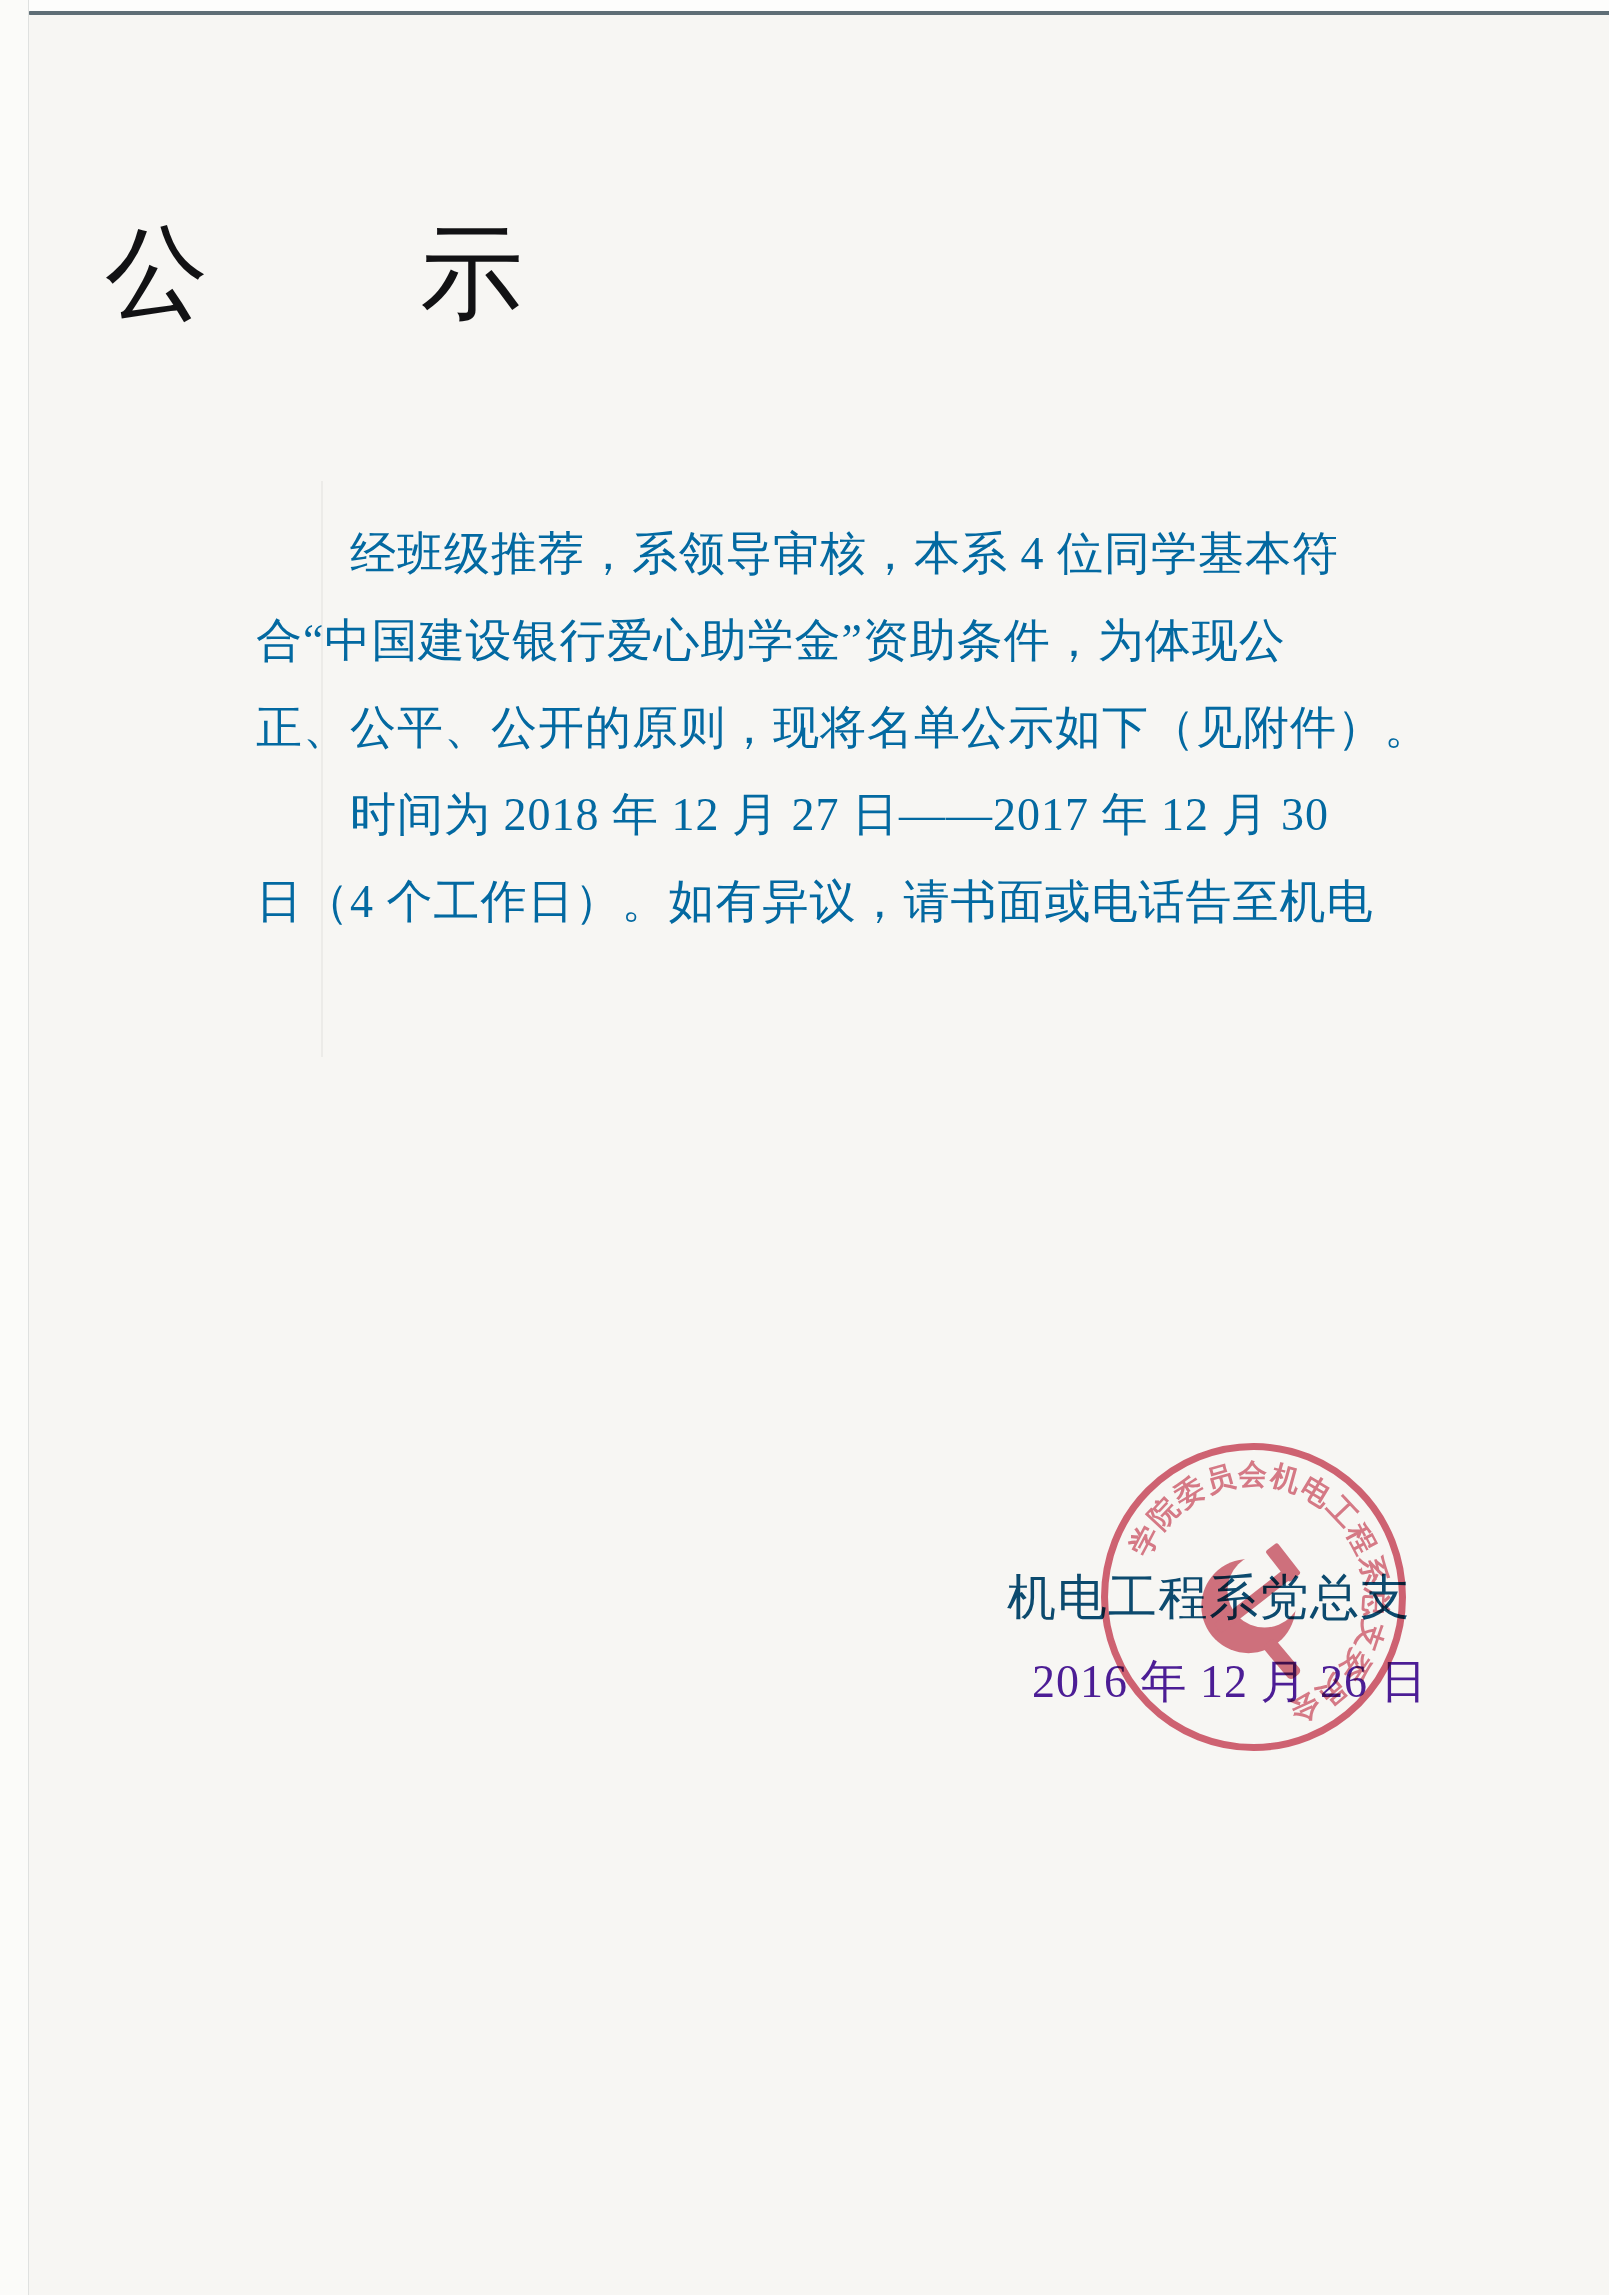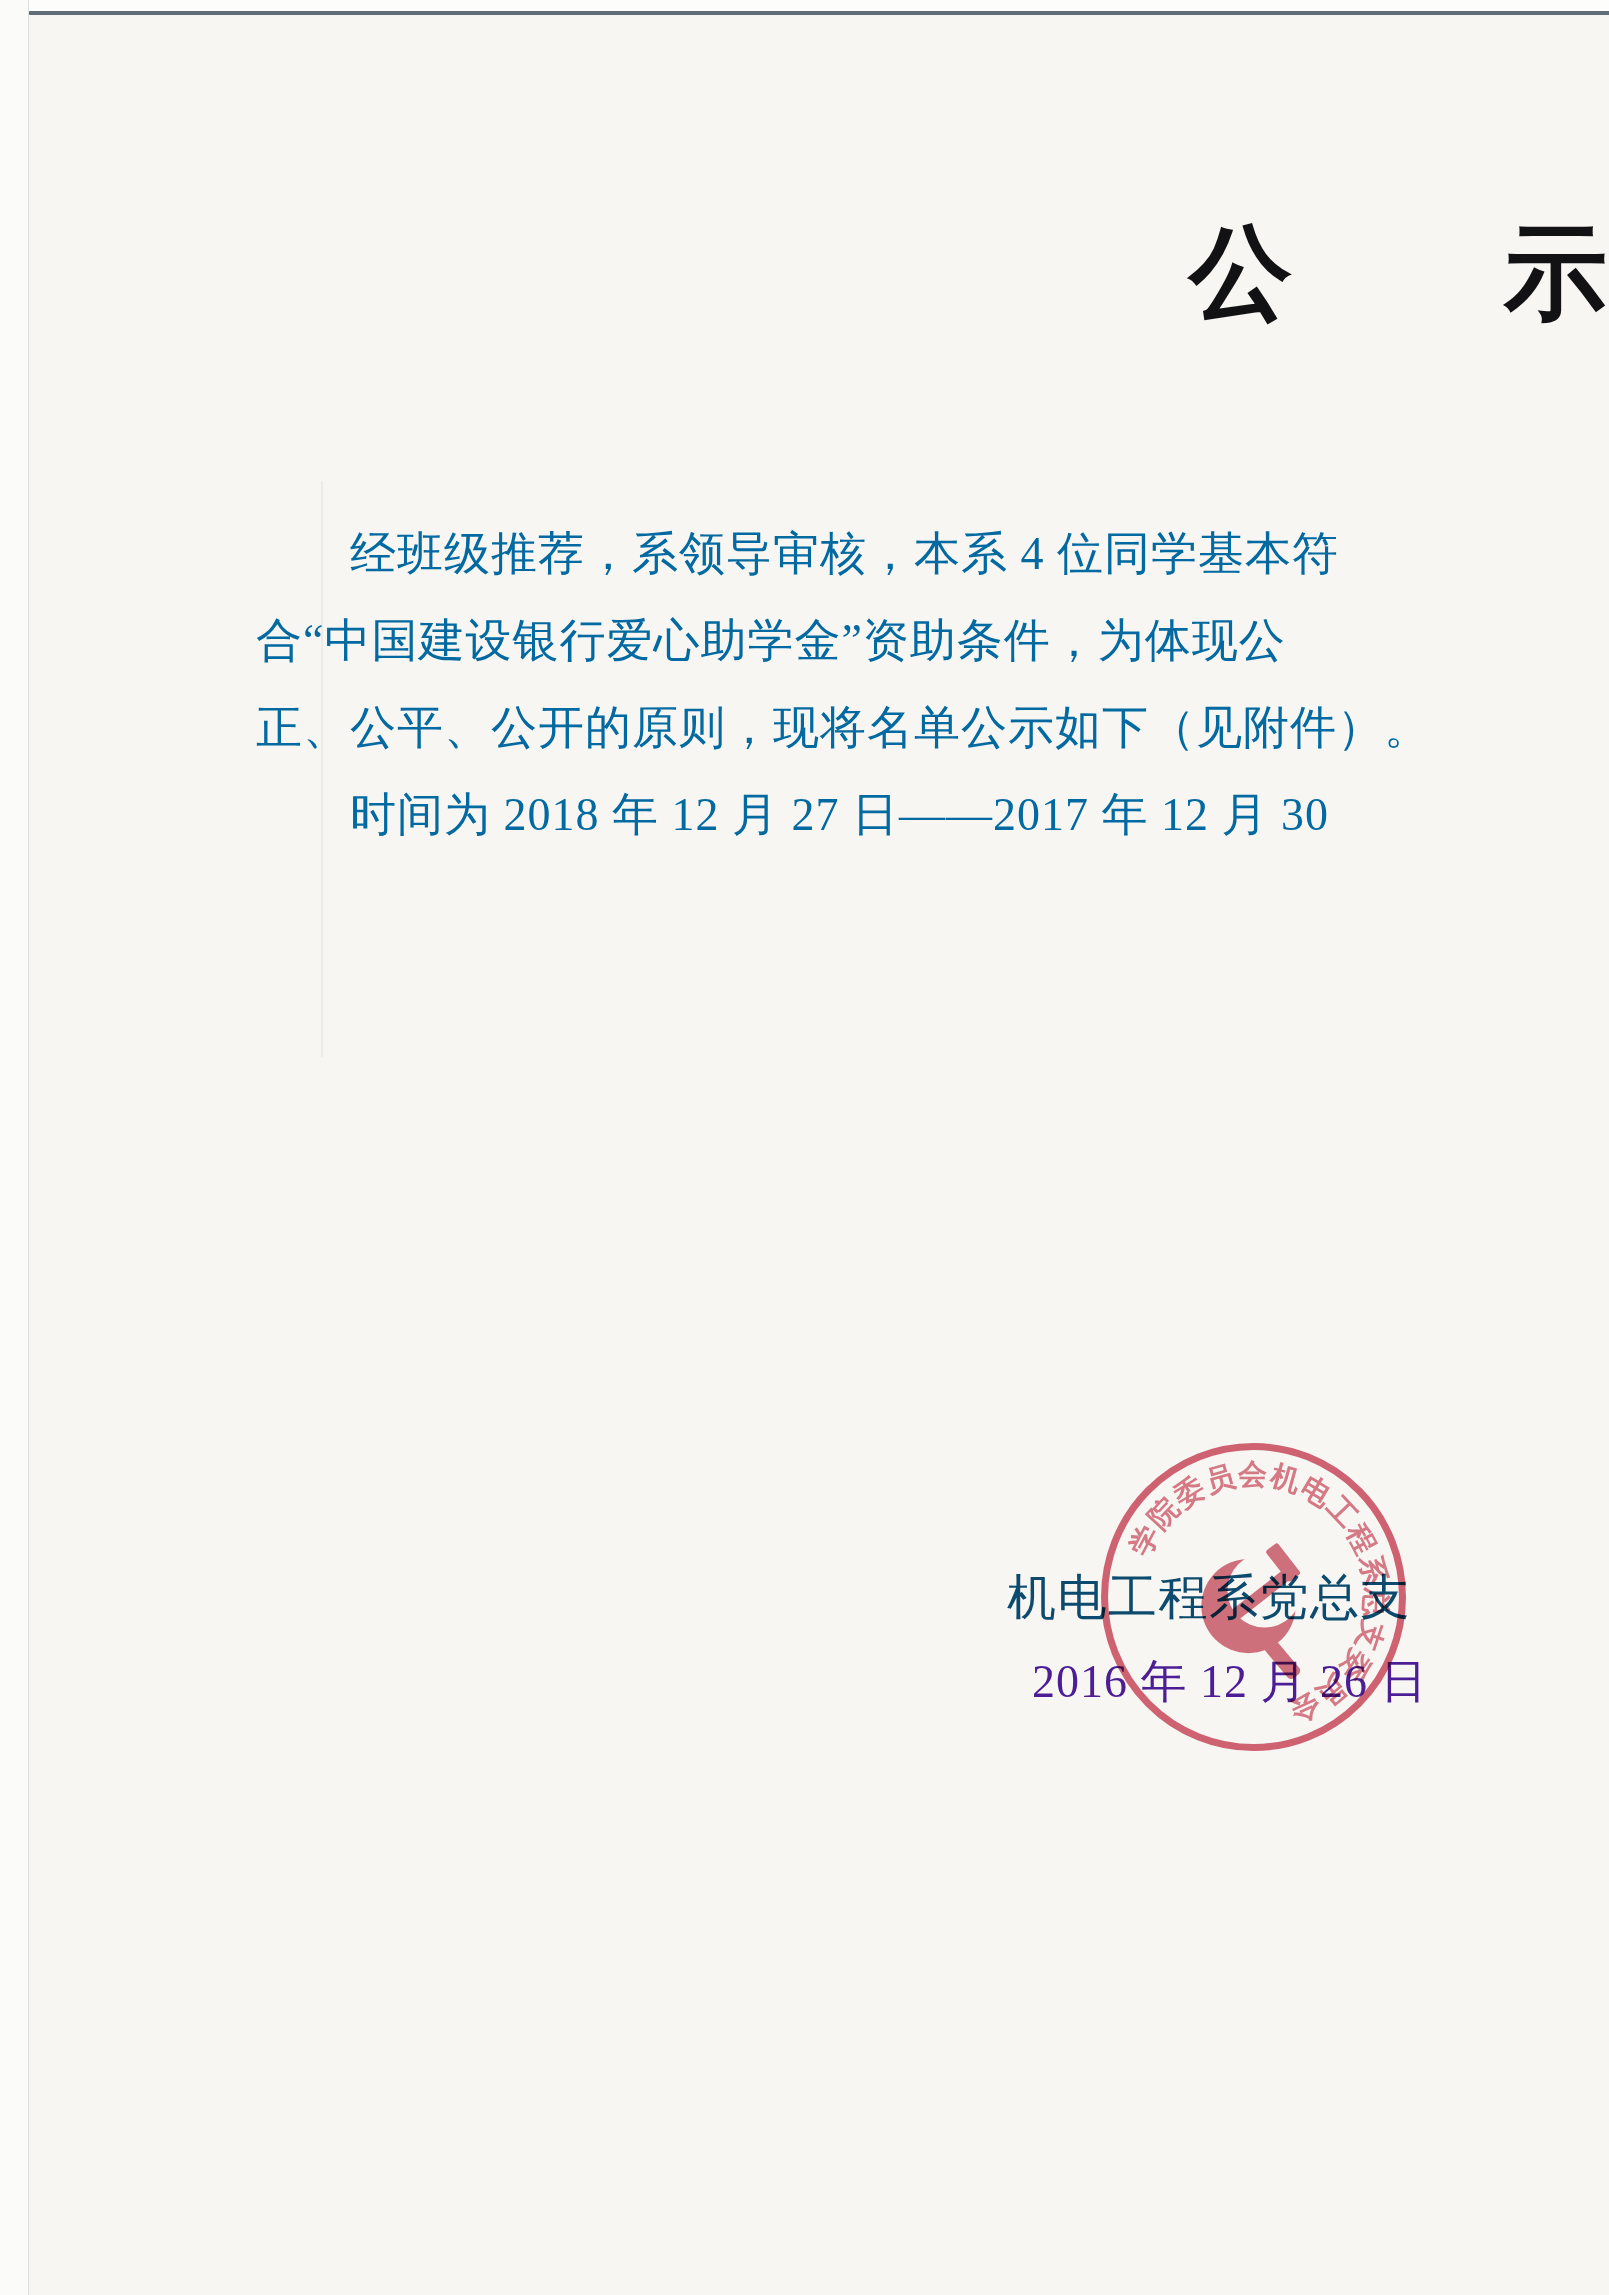--- a/index.html
+++ b/index.html
@@ -28,23 +28,23 @@
     position: absolute; left: 27.5px; right: 0; top: 0; height: 10.5px;
     background: #fdfdfc;
   }
   
   .crease {
     position: absolute; left: 321px; top: 481px; width: 1.5px; height: 576px;
     background: rgba(100,100,100,0.07);
   }
   .title {
     position: absolute; left: 105px; right: 0; top: 219px;
-    text-align: right;
+    text-align: left;
     font-size: 103px;
-    font-weight: bold;
+    font-weight: normal;
     color: #121214;
     letter-spacing: 2px;
     line-height: 1.05;
     white-space: pre;
   }
   .body-block {
     position: absolute; left: 256px; top: 510px; width: 1150px;
   }
   .body-line {
     height: 87px;
@@ -89,20 +89,21 @@
   <div class="edge-left"></div>
   <div class="crease"></div>
 
   <div class="title">公　　示</div>
 
   <div class="body-block">
     <div class="body-line">　　经班级推荐，系领导审核，本系 4 位同学基本符</div>
     <div class="body-line">合“中国建设银行爱心助学金”资助条件，为体现公</div>
     <div class="body-line">正、公平、公开的原则，现将名单公示如下（见附件）。</div>
     <div class="body-line">　　时间为 2018 年 12 月 27 日——2017 年 12 月 30</div>
+    <div class="body-line">日（4 个工作日）。如有异议，请书面或电话告至机电</div>
   </div>
 
   <div class="signature">机电工程系党总支</div>
   <div class="date">2016 年 12 月 26 日</div>
 
   <svg class="stamp" viewBox="0 0 622 622" aria-hidden="true">
 
     <ellipse cx="310" cy="312" rx="297" ry="300" fill="none" stroke="#cb4055" stroke-width="14" opacity="0.88"></ellipse>
     <defs>
       <path id="rimPath" d="M 98.6 235 A 225 225 0 1 1 386.9 523.4" fill="none"></path>

